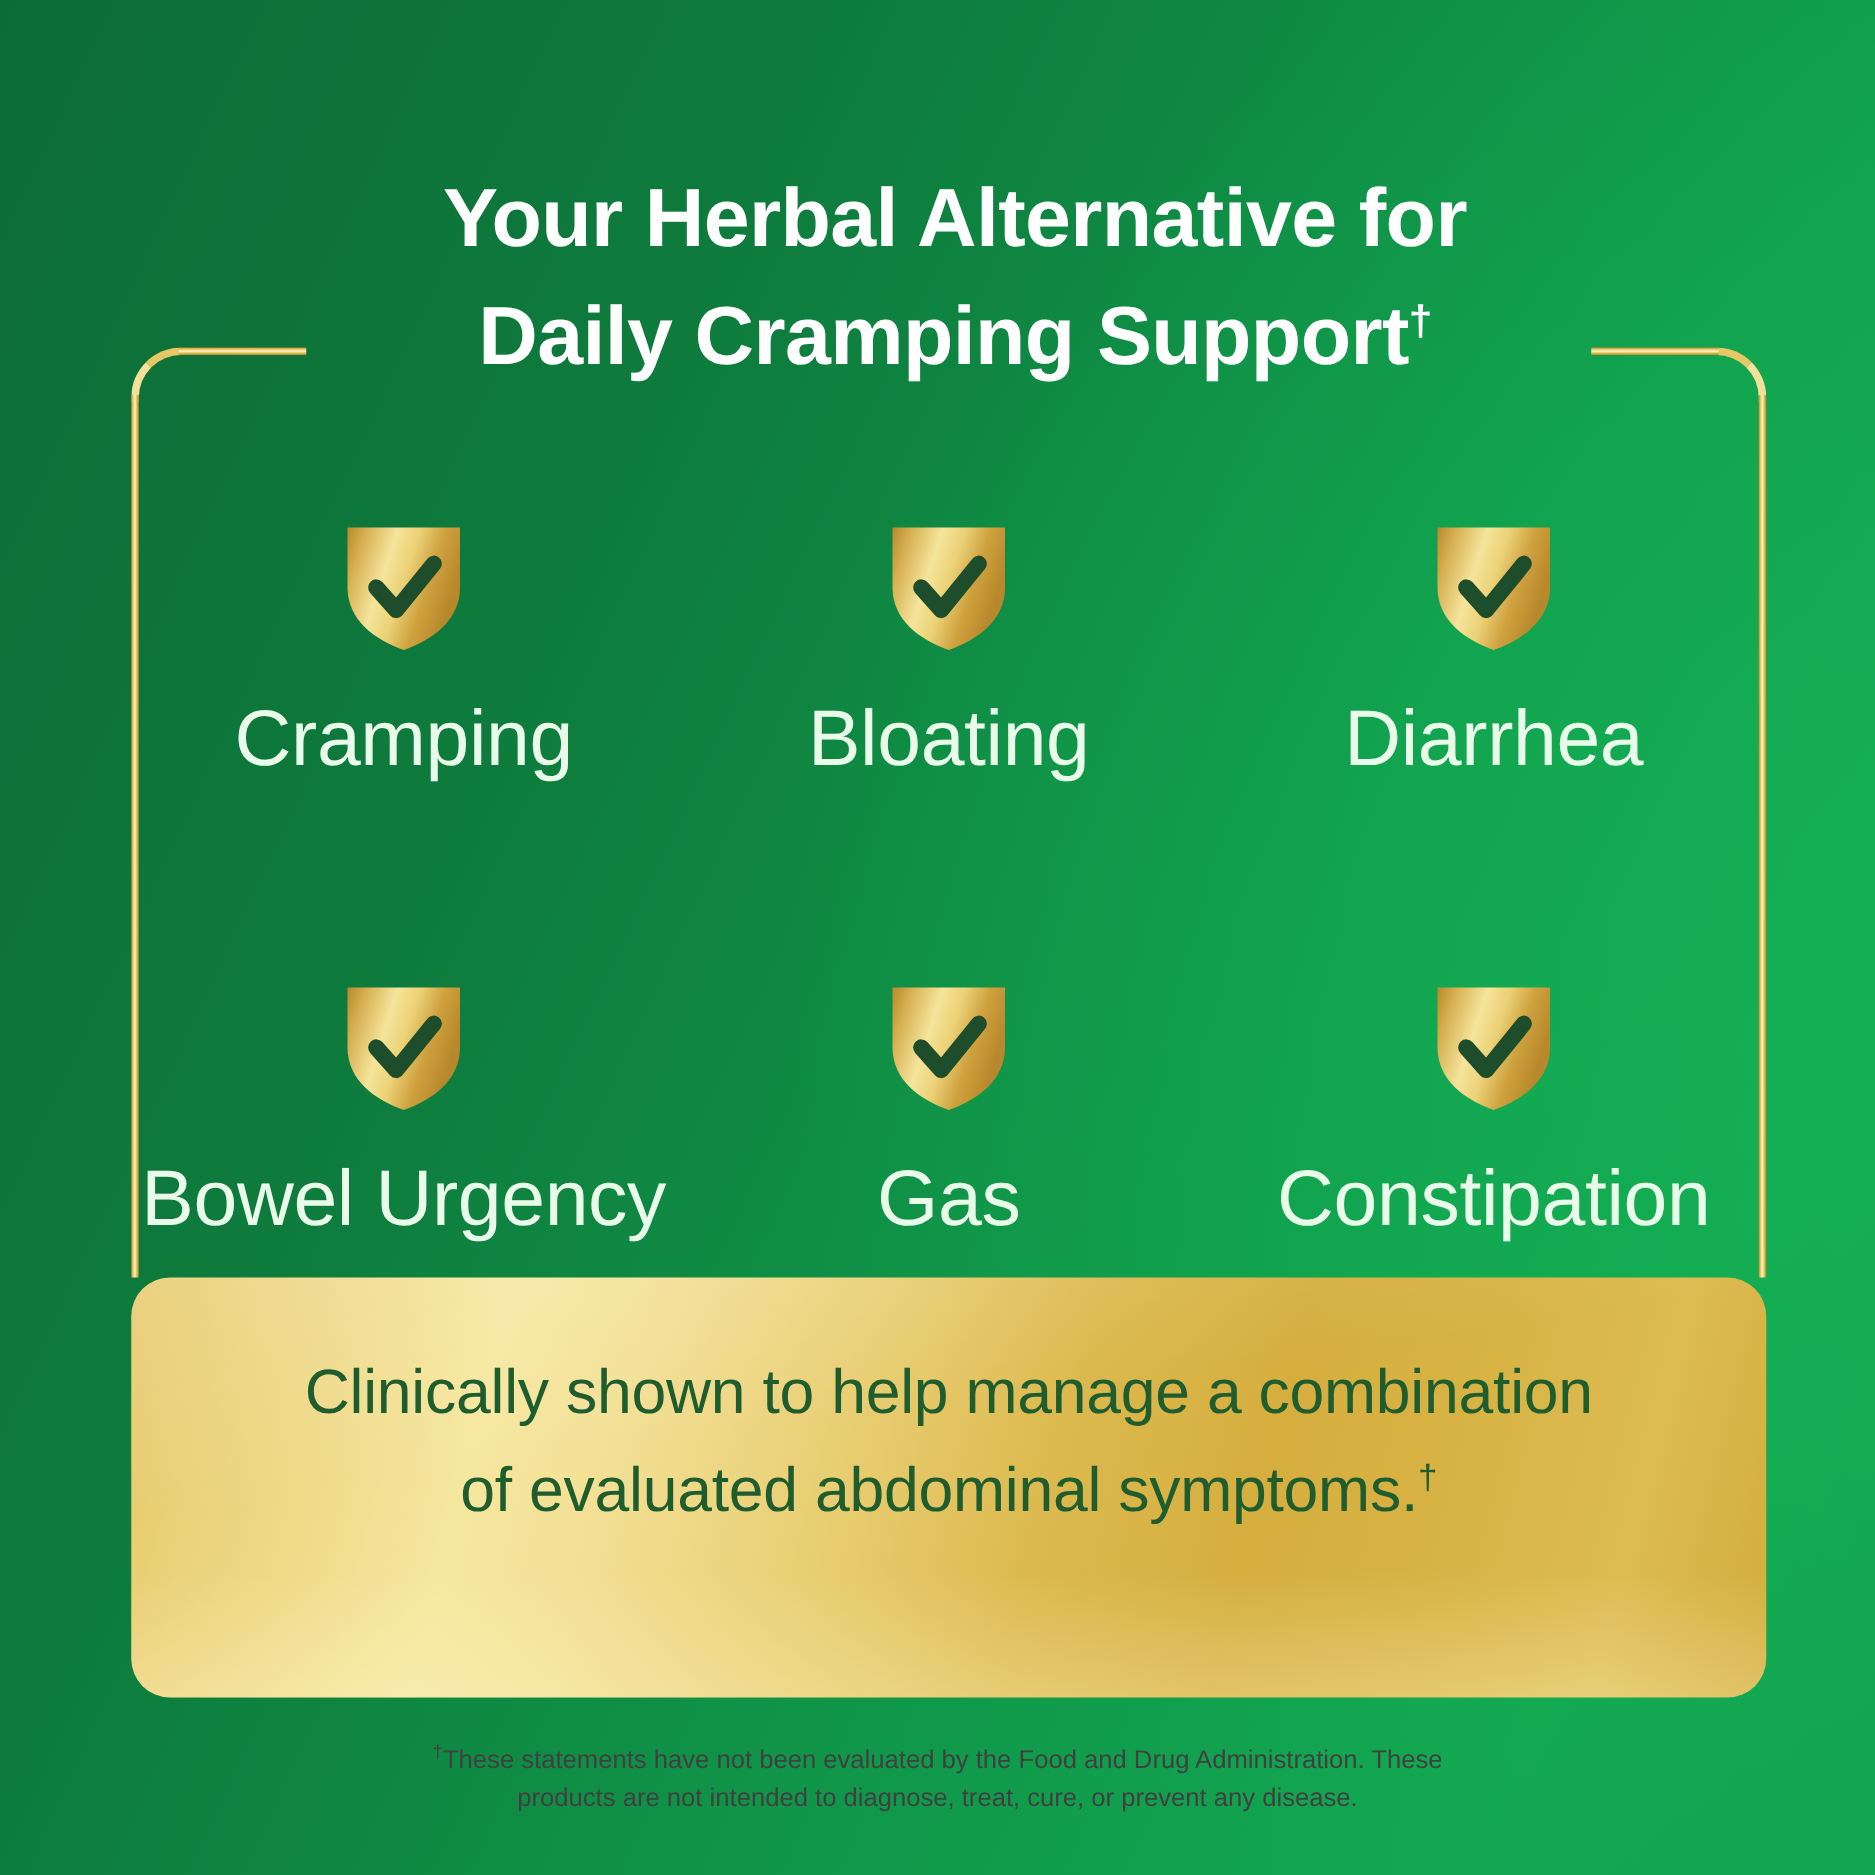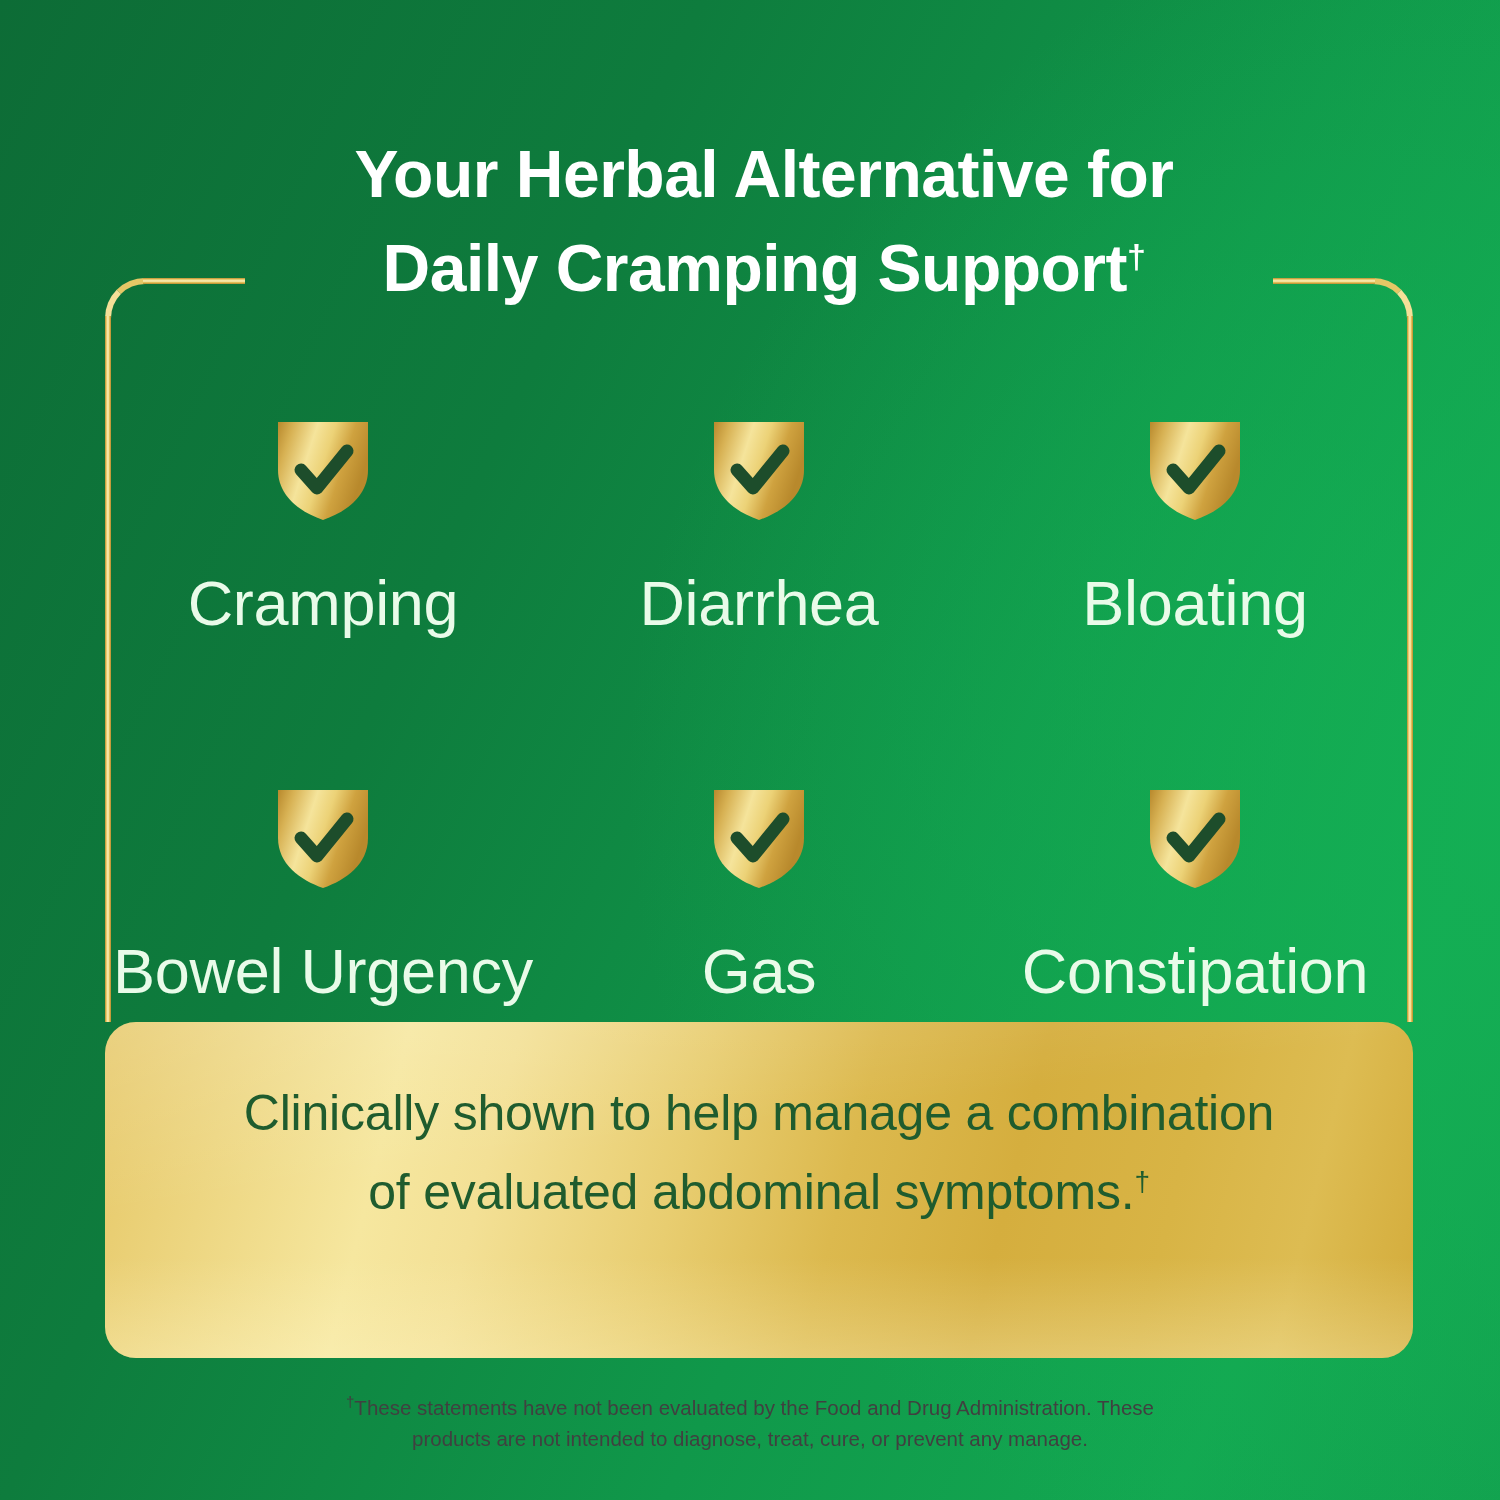--- a/index.html
+++ b/index.html
@@ -44,21 +44,21 @@
      border-top-right-radius:40px; border-top-color:#e6c766; border-right-color:#f4e098; }
 
   
   .grid { position:absolute; left:105px; top:418px; width:1308px; }
   .row { display:flex; }
   .row.r1 { height:250px; }
   .cell { flex:1 1 0; display:flex; flex-direction:column; align-items:center; }
   .shield { width:98px; height:104px; display:block; }
   .sym-label {
     color:#e9fbe9; font-size:63px; font-weight:400; line-height:1;
-    margin-top:50px; white-space:nowrap; letter-spacing:-0.3px;
+    margin-top:38px; white-space:nowrap; letter-spacing:-0.3px;
   }
 
   
   .banner {
     position:absolute; left:105px; top:1022px; width:1308px; height:336px;
     border-bottom-left-radius:38px; border-bottom-right-radius:38px;
     background:
       linear-gradient(104deg,
         #e6c868 0%, #edd681 10%, #f6e79f 22%, #f3e095 30%,
         #e8cd70 44%, #dcb94e 56%, #d5ae3e 68%, #d8b445 80%,
@@ -125,29 +125,29 @@
         <path d="M27 52 L43 70 L73 33" fill="none" stroke="#1d4d2b" stroke-width="13" stroke-linecap="round" stroke-linejoin="round"></path>
       </svg>
       <div class="sym-label">Cramping</div>
     </div>
 
     <div class="cell">
       <svg class="shield" viewBox="0 0 98 104">
         <path d="M4 4 H94 V52 C94 78 72 94 49 102 C26 94 4 78 4 52 Z" fill="url(#sg1)"></path>
         <path d="M27 52 L43 70 L73 33" fill="none" stroke="#1d4d2b" stroke-width="13" stroke-linecap="round" stroke-linejoin="round"></path>
       </svg>
-      <div class="sym-label">Diarrhea</div>
+      <div class="sym-label">Bloating</div>
     </div>
 
     <div class="cell">
       <svg class="shield" viewBox="0 0 98 104">
         <path d="M4 4 H94 V52 C94 78 72 94 49 102 C26 94 4 78 4 52 Z" fill="url(#sg1)"></path>
         <path d="M27 52 L43 70 L73 33" fill="none" stroke="#1d4d2b" stroke-width="13" stroke-linecap="round" stroke-linejoin="round"></path>
       </svg>
-      <div class="sym-label">Bloating</div>
+      <div class="sym-label">Diarrhea</div>
     </div>
   </div>
 
   <div class="row r2" style="margin-top:118px;">
 
     <div class="cell">
       <svg class="shield" viewBox="0 0 98 104">
         <path d="M4 4 H94 V52 C94 78 72 94 49 102 C26 94 4 78 4 52 Z" fill="url(#sg1)"></path>
         <path d="M27 52 L43 70 L73 33" fill="none" stroke="#1d4d2b" stroke-width="13" stroke-linecap="round" stroke-linejoin="round"></path>
       </svg>
@@ -174,14 +174,14 @@
 
 <div class="banner">
   <div class="banner-text">
     <div>Clinically shown to help manage a combination</div>
     <div><span>of evaluated abdominal symptoms.</span><span class="sup">†</span></div>
   </div>
 </div>
 
 <div class="disclaimer">
   <span class="sup">†</span><span>These statements have not been evaluated by the Food and Drug Administration. These</span>
-  <div>products are not intended to diagnose, treat, cure, or prevent any manage.</div>
+  <div>products are not intended to diagnose, treat, cure, or prevent any disease.</div>
 </div>
 
 </body></html>

